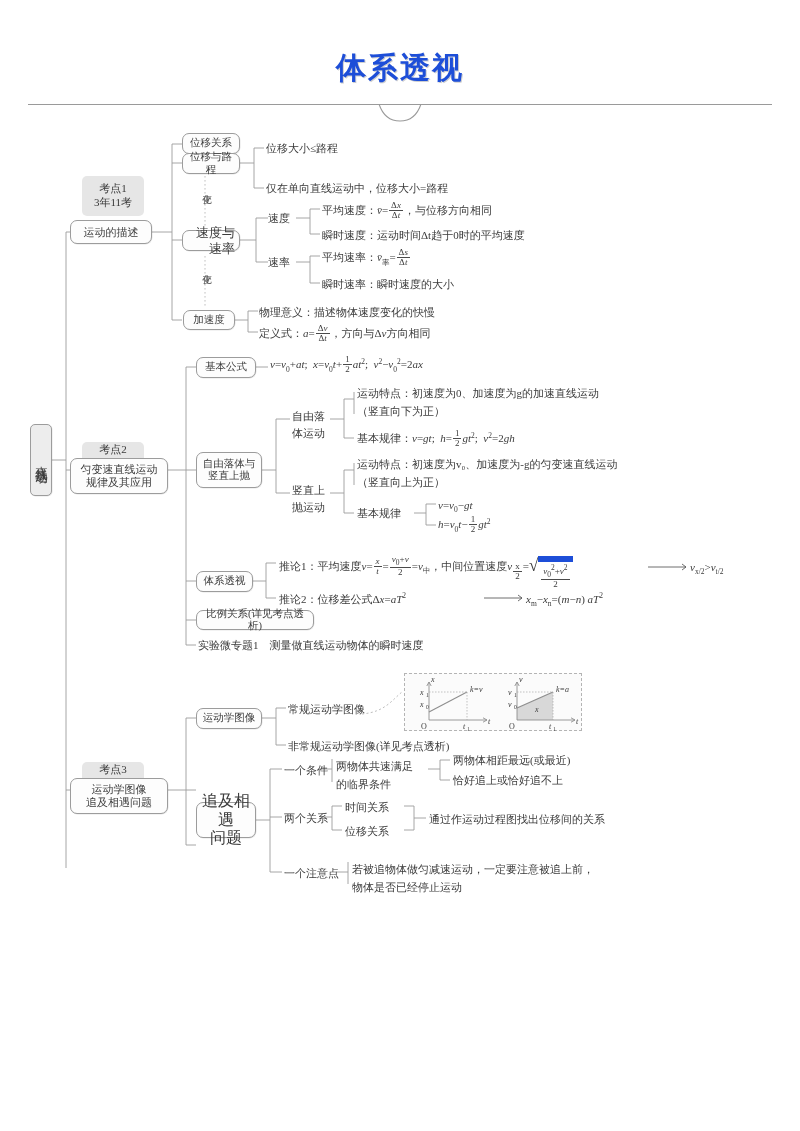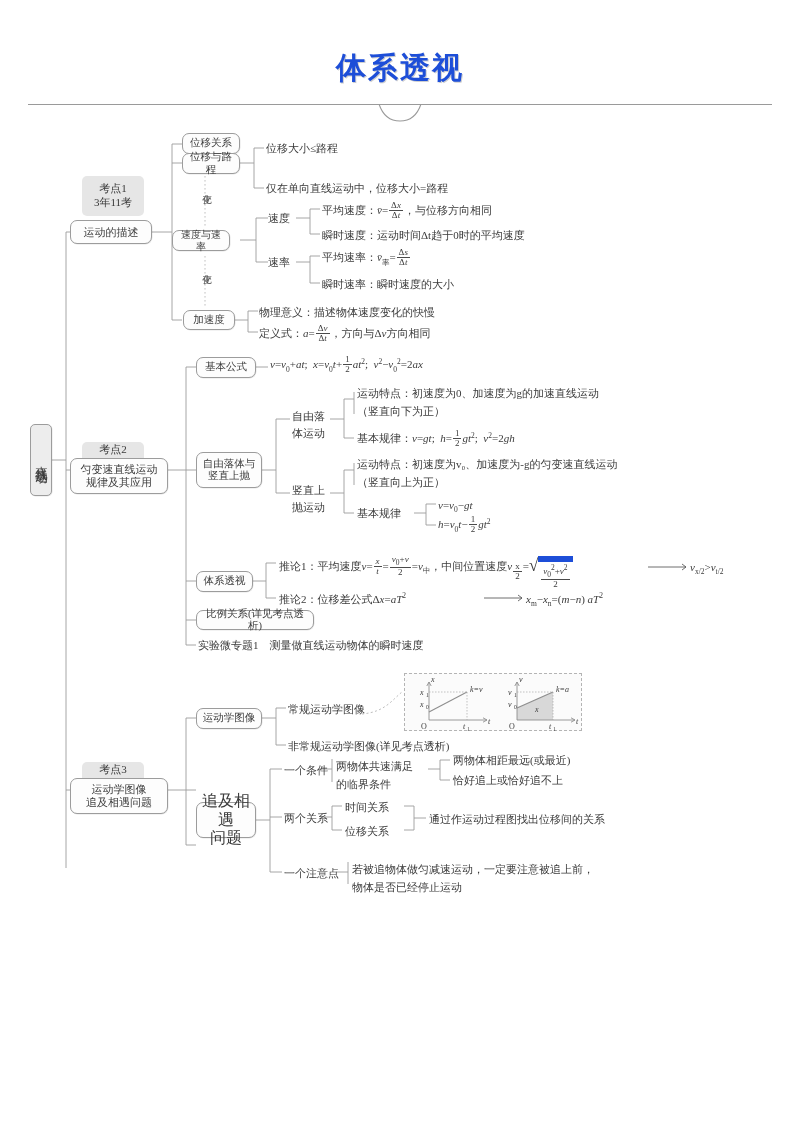--- a/index.html
+++ b/index.html
@@ -265,21 +265,21 @@
 
   <div class="node" style="left:182px; top:133px; width:58px; height:21px; font-size:10.5px;">位移关系</div>
   <div class="node" style="left:182px; top:153px; width:58px; height:21px; font-size:10.5px;">位移与路程</div>
 
   <div class="txt" style="left:266px; top:141px;">位移大小≤路程</div>
   <div class="txt" style="left:266px; top:181px;">仅在单向直线运动中，位移大小=路程</div>
 
   <div class="lbl-bianhua" style="left:200px; top:186px;">变化</div>
   <div class="lbl-bianhua" style="left:200px; top:266px;">变化</div>
 
-  <div class="node" style="left:172px; top:230px; width:58px; height:21px; font-size:10px;">速度与速率</div>
+  <div class="node" style="left:182px; top:230px; width:58px; height:21px; font-size:13px;text-align:right;">速度与速率</div>
 
   <div class="txt" style="left:268px; top:211px;">速度</div>
   <div class="txt" style="left:268px; top:255px;">速率</div>
 
   <div class="txt" style="left:322px; top:202px;">
     <span>平均速度：</span><span class="mi">v̄</span>=<span class="frac">
         <span>Δ<span class="mi">x</span></span>
         <span>Δ<span class="mi">t</span></span>
       </span>，与位移方向相同
   </div>

